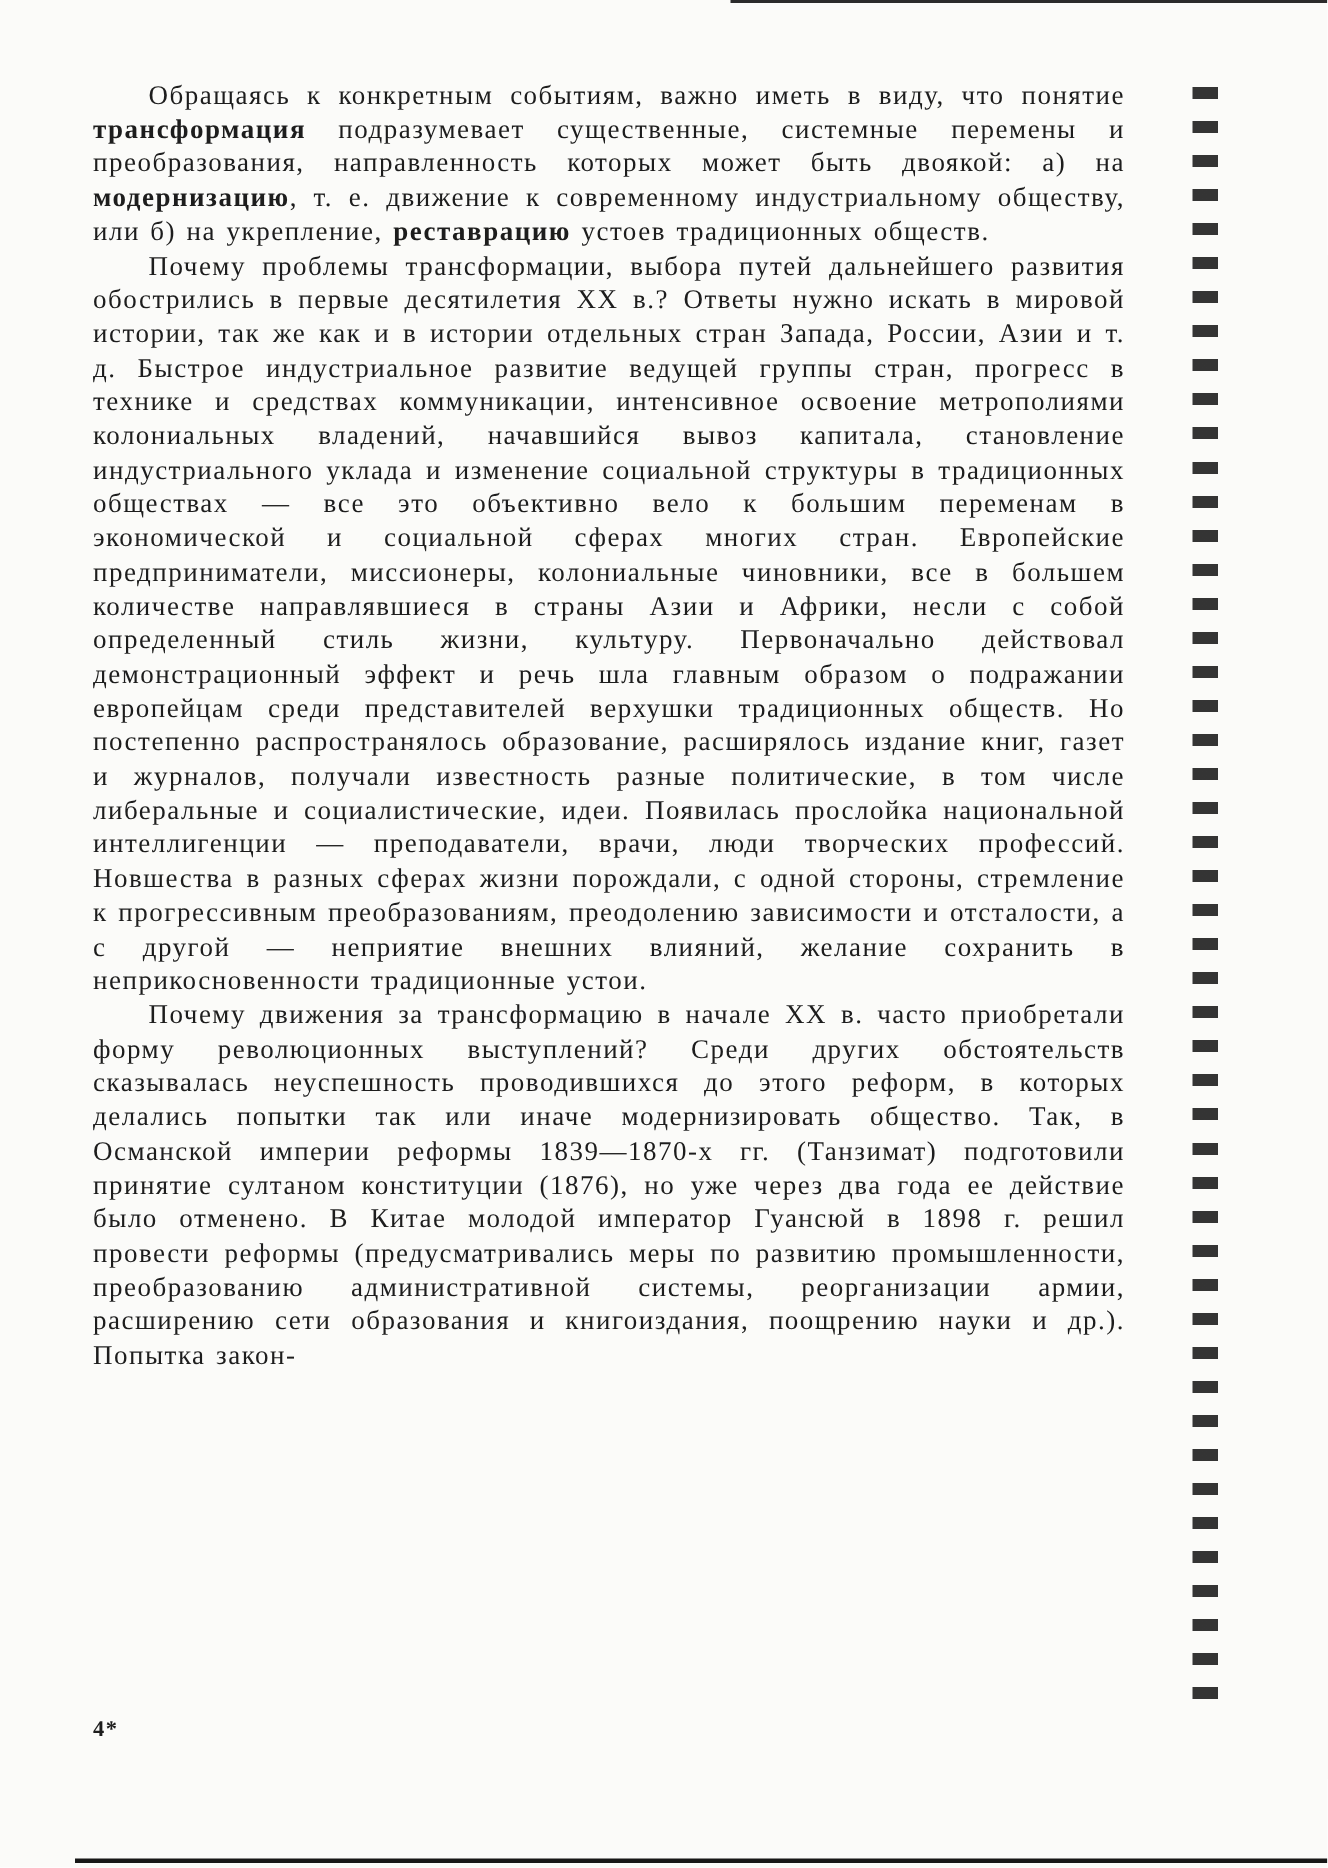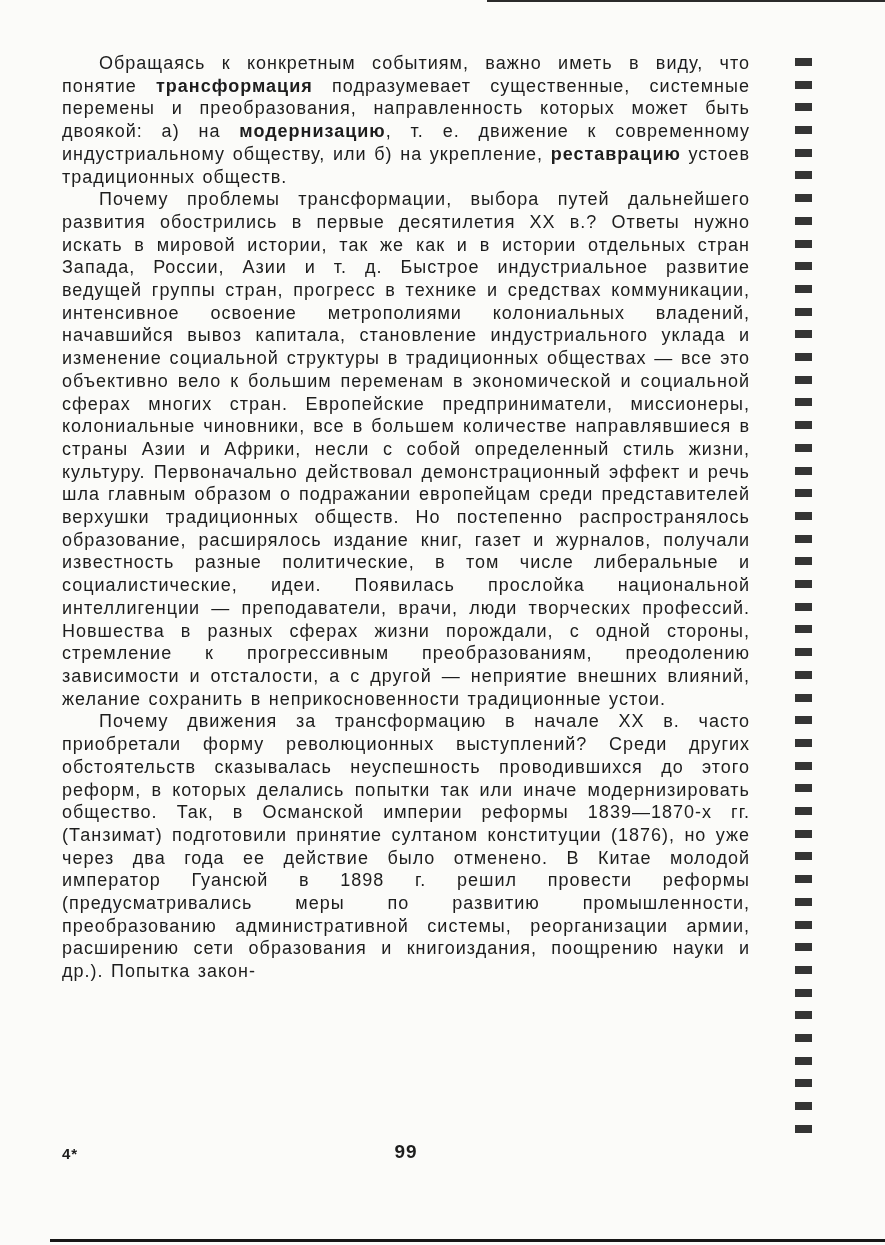--- a/index.html
+++ b/index.html
@@ -7,21 +7,21 @@
     padding: 0;
     background: #ffffff;
   }
   .page {
     position: relative;
     width: 885px;
     height: 1245px;
     overflow: hidden;
     background: var(--paper, #fbfbf9);
     color: var(--ink, #1d1d1d);
-    font-family: Liberation Sans, sans-serif;
+    font-family: Liberation Serif, serif;
   }
   .text-col {
     position: absolute;
     left: 62px;
     top: 52px;
     width: 688px;
     text-align: justify;
     font-size: 18px;
     line-height: 22.7px;
     letter-spacing: 1.0px;
@@ -100,20 +100,19 @@
 <div class="page">
 
   <div class="text-col">
       <p class="para" lang="ru"><span>Обращаясь к конкретным событиям, важно иметь в виду, что понятие </span><span class="b">трансформация</span><span> подразумевает существенные, системные перемены и преобразования, направленность которых может быть двоякой: а) на </span><span class="b">модернизацию</span><span>, т. е. движение к современному индустриальному обществу, или б) на укрепление, </span><span class="b">реставрацию</span><span> устоев традиционных обществ.</span></p>
       <p class="para" lang="ru"><span>Почему проблемы трансформации, выбора путей дальнейшего развития обострились в первые десятилетия XX в.? Ответы нужно искать в мировой истории, так же как и в истории отдельных стран Запада, России, Азии и т. д. Быстрое индустриальное развитие ведущей группы стран, прогресс в технике и средствах коммуникации, интенсивное освоение метрополиями колониальных владений, начавшийся вывоз капитала, становление индустриального уклада и изменение социальной структуры в традиционных обществах — все это объективно вело к большим переменам в экономической и социальной сферах многих стран. Европейские предприниматели, миссионеры, колониальные чиновники, все в большем количестве направлявшиеся в страны Азии и Африки, несли с собой определенный стиль жизни, культуру. Первоначально действовал демонстрационный эффект и речь шла главным образом о подражании европейцам среди представителей верхушки традиционных обществ. Но постепенно распространялось образование, расширялось издание книг, газет и журналов, получали известность разные политические, в том числе либеральные и социалистические, идеи. Появилась прослойка национальной интеллигенции — преподаватели, врачи, люди творческих профессий. Новшества в разных сферах жизни порождали, с одной стороны, стремление к прогрессивным преобразованиям, преодолению зависимости и отсталости, а с другой — неприятие внешних влияний, желание сохранить в неприкосновенности традиционные устои.</span></p>
       <p class="para" lang="ru"><span>Почему движения за трансформацию в начале XX в. часто приобретали форму революционных выступлений? Среди других обстоятельств сказывалась неуспешность проводившихся до этого реформ, в которых делались попытки так или иначе модернизировать общество. Так, в Османской империи реформы 1839—1870-х гг. (Танзимат) подготовили принятие султаном конституции (1876), но уже через два года ее действие было отменено. В Китае молодой император Гуансюй в 1898 г. решил провести реформы (предусматривались меры по развитию промышленности, преобразованию административной системы, реорганизации армии, расширению сети образования и книгоиздания, поощрению науки и др.). Попытка закон-</span></p>
     </div>
 
   <div class="footer">
     <span class="sig">4*</span>
-    <span class="pagenum">99</span>
   </div>
 
   <div class="scan-dashes"></div>
   <div class="scan-bottom"></div>
   <div class="scan-top"></div>
 
 </div>
 
 </body></html>

